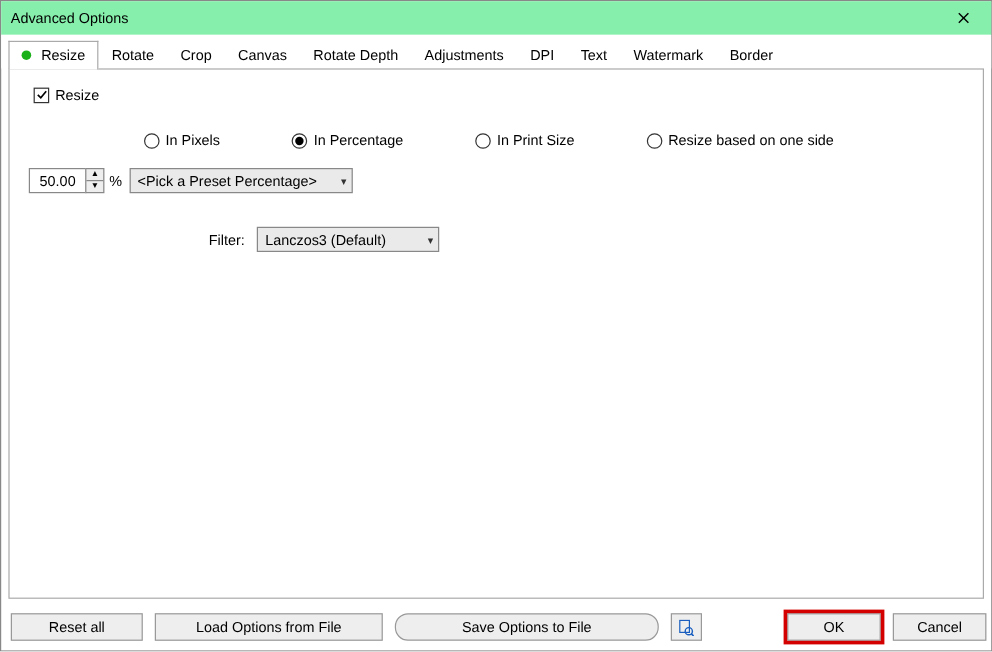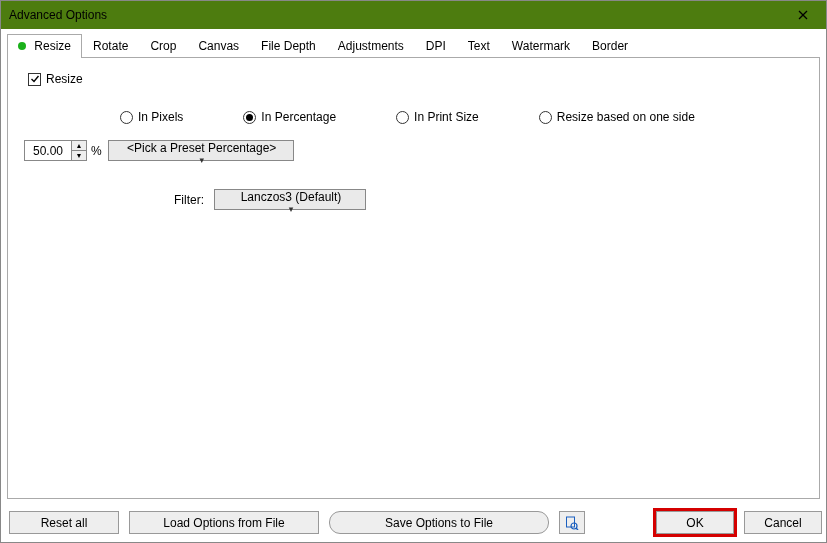--- a/index.html
+++ b/index.html
@@ -18,21 +18,21 @@
     position: relative;
     display: flex;
     flex-direction: column;
   }
   .titlebar {
     height: 28px;
     display: flex;
     align-items: center;
     justify-content: space-between;
     padding: 0 8px 0 8px;
-    background: #4d7c0f;
+    background: #86efac;
   }
   .titlebar .title {
     font-size: 12px;
   }
   .titlebar .close {
     width: 30px;
     height: 22px;
     display: flex;
     align-items: center;
     justify-content: center;
@@ -161,21 +161,20 @@
   }
   .dropdown {
     height: 21px;
     border: 1px solid #888;
     background: #eaeaea;
     display: flex;
     align-items: center;
     justify-content: space-between;
     padding: 0 4px 0 6px;
     cursor: default;
-    flex-direction: column;
   }
   .dropdown.preset { width: 186px; }
   .dropdown.filter { width: 152px; }
   .dropdown .chev {
     font-size: 9px;
     color: #333;
   }
   .bottombar {
     display: flex;
     align-items: center;
@@ -221,21 +220,21 @@
   </div>
 
   <div class="tabbar">
     <div class="tab active">
       <span class="indicator"></span>
       <span>Resize</span>
     </div>
     <div class="tab"><span>Rotate</span></div>
     <div class="tab"><span>Crop</span></div>
     <div class="tab"><span>Canvas</span></div>
-    <div class="tab"><span>File Depth</span></div>
+    <div class="tab"><span>Rotate Depth</span></div>
     <div class="tab"><span>Adjustments</span></div>
     <div class="tab"><span>DPI</span></div>
     <div class="tab"><span>Text</span></div>
     <div class="tab"><span>Watermark</span></div>
     <div class="tab"><span>Border</span></div>
   </div>
 
   <div class="tabcontent">
 
     <div class="checkbox-row">

